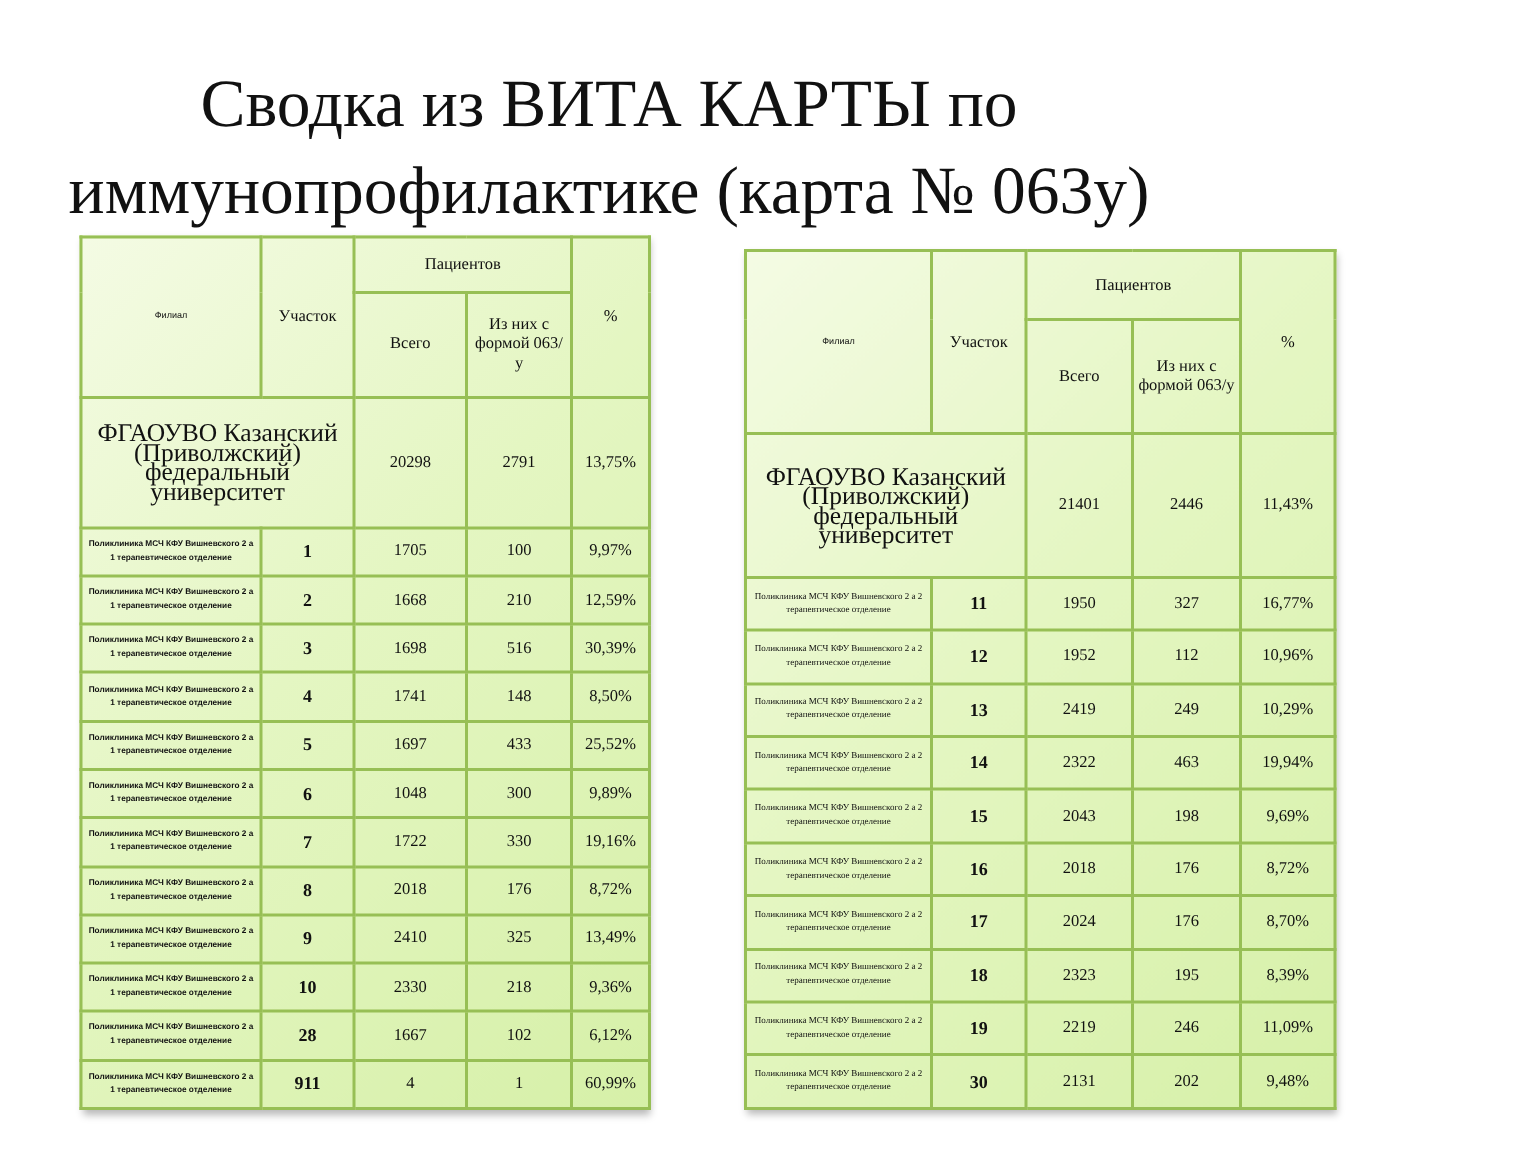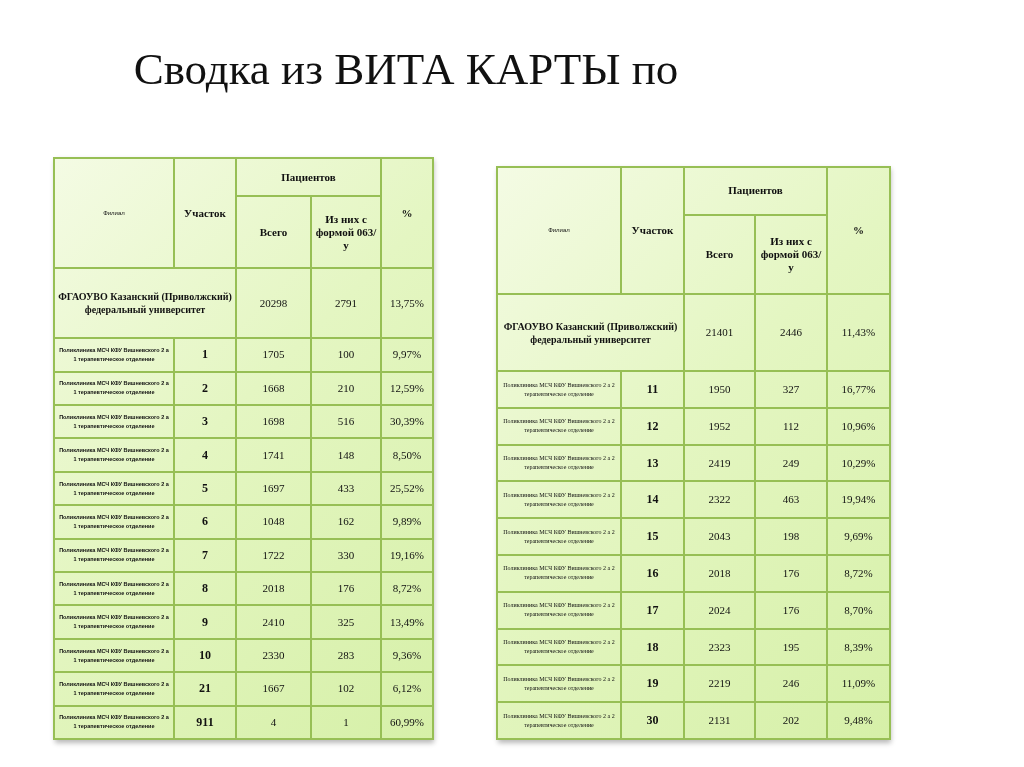--- a/index.html
+++ b/index.html
@@ -16,34 +16,35 @@
     }
     table {
       border-collapse: collapse; table-layout: fixed; width: 100%; height: 100%;
       background: linear-gradient(135deg, #f4fbe4 0%, #e4f6c2 45%, #d6f0a8 100%);
     }
     td, th {
       border: 2px solid #97bf55; text-align: center; vertical-align: middle;
       padding: 0 2px; font-weight: normal; font-size: 11px; line-height: 13px;
     }
     .hdr-small { font-size: 6px; font-family: "Liberation Sans", sans-serif; }
-    .hdr { font-size: 11px; font-weight: bold; }
-    .org { font-size: 10px; line-height: 13px; font-weight: bold; }
+    .hdr { font-size: 11px; }
+    .org { font-size: 17px; line-height: 13px; font-weight: normal; }
     .branch { font-size: 5.5px; line-height: 9px; font-family: "Liberation Sans", sans-serif; font-weight: bold; text-align: center; }
     .branch.r { font-family: "Liberation Serif", serif; font-weight: normal; font-size: 6px; }
     .num { font-size: 11px; }
     .site { font-weight: bold; font-size: 12px; }
     #left  { left: 53px;  top: 157px; width: 379px; height: 583px; }
     #right { left: 496px; top: 166px; width: 393px; height: 574px; }
   </style>
 </head>
 <body>
 
 <div class="title">
   <div>Сводка из ВИТА КАРТЫ по</div>
+  <div>иммунопрофилактике (карта № 063у)</div>
 </div>
 
 <div class="tbl-wrap" id="left">
   <table>
     <colgroup>
       <col style="width:120px">
         <col style="width:62px">
         <col style="width:75px">
         <col style="width:70px">
         <col style="width:52px">
@@ -99,21 +100,21 @@
     <td class="branch">Поликлиника МСЧ КФУ Вишневского 2 а 1 терапевтическое отделение</td>
     <td class="site">5</td>
     <td class="num">1697</td>
     <td class="num">433</td>
     <td class="num">25,52%</td>
   </tr>
         <tr>
     <td class="branch">Поликлиника МСЧ КФУ Вишневского 2 а 1 терапевтическое отделение</td>
     <td class="site">6</td>
     <td class="num">1048</td>
-    <td class="num">162</td>
+    <td class="num">300</td>
     <td class="num">9,89%</td>
   </tr>
         <tr>
     <td class="branch">Поликлиника МСЧ КФУ Вишневского 2 а 1 терапевтическое отделение</td>
     <td class="site">7</td>
     <td class="num">1722</td>
     <td class="num">330</td>
     <td class="num">19,16%</td>
   </tr>
         <tr>
@@ -127,26 +128,26 @@
     <td class="branch">Поликлиника МСЧ КФУ Вишневского 2 а 1 терапевтическое отделение</td>
     <td class="site">9</td>
     <td class="num">2410</td>
     <td class="num">325</td>
     <td class="num">13,49%</td>
   </tr>
         <tr>
     <td class="branch">Поликлиника МСЧ КФУ Вишневского 2 а 1 терапевтическое отделение</td>
     <td class="site">10</td>
     <td class="num">2330</td>
-    <td class="num">283</td>
+    <td class="num">218</td>
     <td class="num">9,36%</td>
   </tr>
         <tr>
     <td class="branch">Поликлиника МСЧ КФУ Вишневского 2 а 1 терапевтическое отделение</td>
-    <td class="site">21</td>
+    <td class="site">28</td>
     <td class="num">1667</td>
     <td class="num">102</td>
     <td class="num">6,12%</td>
   </tr>
         <tr>
     <td class="branch">Поликлиника МСЧ КФУ Вишневского 2 а 1 терапевтическое отделение</td>
     <td class="site">911</td>
     <td class="num">4</td>
     <td class="num">1</td>
     <td class="num">60,99%</td>

